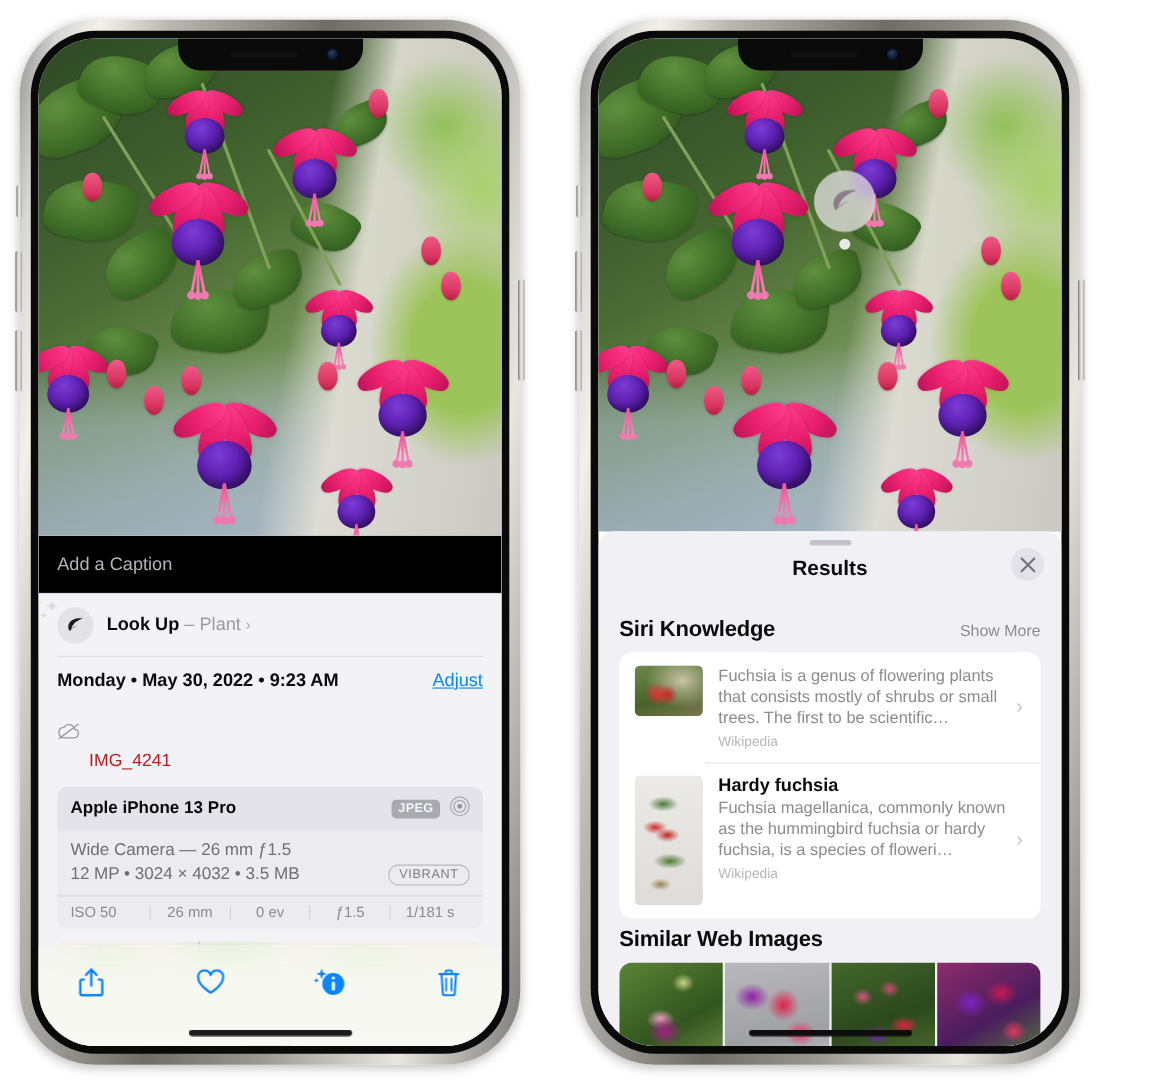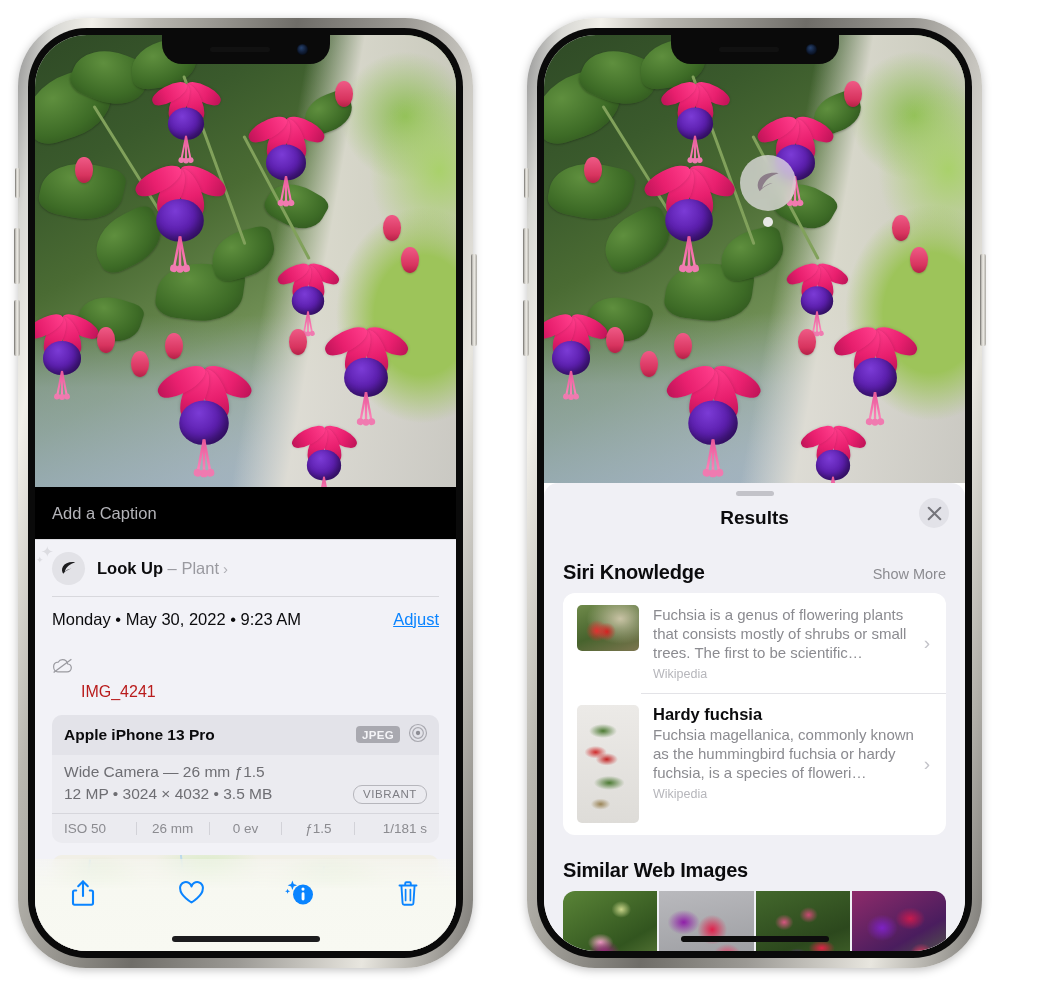--- a/index.html
+++ b/index.html
@@ -183,21 +183,21 @@
   .lookup-text { font-size: 16.5px; font-weight: 700; color: #0b0b0d; }
   .lookup-text .sub { font-weight: 400; color: #9a9aa0; }
   .chev-sm { color: #b0b0b6; font-size: 15px; margin-left: 4px; }
 
   .divider { height: .5px; background: #d8d8dd; margin: 0 17px; }
 
   .meta-block { padding: 13px 17px 0 17px; }
   .meta-line1 {
     display: flex; justify-content: space-between; align-items: baseline;
   }
-  .meta-date { font-size: 16.5px; font-weight: 400; color: #0b0b0d; }
+  .meta-date { font-size: 16.5px; font-weight: 700; color: #0b0b0d; }
   .meta-adjust { font-size: 16.5px; color: #0a84ff; text-decoration: underline; }
   .meta-line2 { display: flex; align-items: center; gap: 8px; margin-top: 6px; }
   .meta-file { font-size: 16px; color: #b91c1c; margin-top: 48px; }
 
   .cam-card {
     margin: 14px 17px 0 17px;
     border-radius: 10px; overflow: hidden;
     background: #ebebf0;
   }
   .cam-head {
@@ -224,21 +224,21 @@
     padding: 2.5px 9px; border-radius: 9px;
   }
   .cam-exif {
     display: flex; align-items: center;
     border-top: .5px solid #d6d6dc;
     padding: 7px 12px;
     font-size: 13.5px; color: #8b8b90;
   }
   .cam-exif span.v { flex: 1; text-align: center; }
   .cam-exif span.v:first-child { text-align: left; }
-  .cam-exif span.v:last-child  { text-align: right; }
+  .cam-exif span.v:last-child  { text-align: center; }
   .cam-exif .bar { width: 1px; height: 13px; background: #d2d2d8; }
 
   .map {
     margin: 12px 17px 0 17px;
     height: 96px; border-radius: 10px;
     background:
       linear-gradient(107deg, rgba(214,232,198,0) 0%, rgba(214,232,198,0) 100%),
       radial-gradient(ellipse 70px 40px at 12% 30%, #cfe6bb 0%, rgba(207,230,187,0) 70%),
       radial-gradient(ellipse 80px 46px at 40% 18%, #d5ebc2 0%, rgba(213,235,194,0) 72%),
       radial-gradient(ellipse 90px 44px at 72% 35%, #cbe4b5 0%, rgba(203,228,181,0) 72%),
@@ -786,21 +786,21 @@
             <div class="thumb thumb-2"></div>
             <div class="know-body">
               <div class="know-title">Hardy fuchsia</div>
               <div class="know-desc">Fuchsia magellanica, commonly known as the hummingbird fuchsia or hardy fuchsia, is a species of floweri…</div>
               <div class="know-src">Wikipedia</div>
             </div>
             <span class="know-chev">›</span>
           </div>
         </div>
 
-        <div class="sec-head" style="padding-top:24px;">
+        <div class="sec-head" style="padding-top:8px;">
           <span class="sec-title">Similar Web Images</span>
         </div>
 
         <div class="web-strip">
           <div class="web-img w1"></div>
           <div class="web-img w2"></div>
           <div class="web-img w3"></div>
           <div class="web-img w4"></div>
         </div>
       </div>

